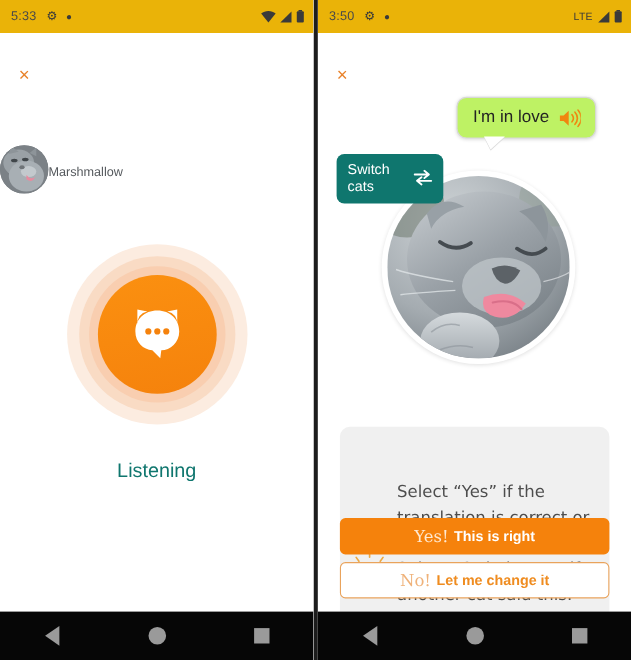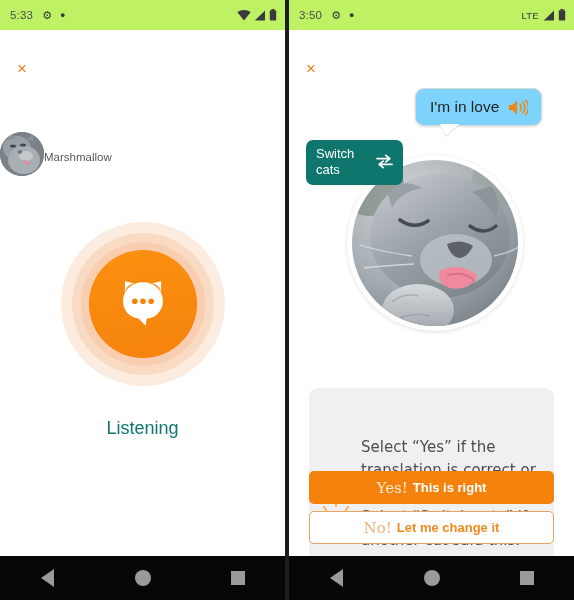--- a/index.html
+++ b/index.html
@@ -23,21 +23,21 @@
     background: #1d1d1d;
     flex: 0 0 4px;
   }
 
   
   .statusbar {
     height: 30px;
     display: flex;
     align-items: center;
     padding: 0 8px 0 10px;
-    background: #bef264;
+    background: #eab308;
     color: #4a4a4a;
     font-size: 11.5px;
   }
   .sb-time { letter-spacing: .2px; }
   .sb-gear { margin-left: 9px; font-size: 11px; color: #3a3a3a; line-height: 1; }
   .sb-dot  { margin-left: 8px; font-size: 9px; color: #3a3a3a; line-height: 1; }
   .sb-right { margin-left: auto; display: flex; align-items: center; gap: 3px; }
   .sb-lte { font-size: 9.5px; letter-spacing: .3px; color: #3a3a3a; margin-right: 1px; }
   .ic-wifi, .ic-sig, .ic-bat { display: block; }
 
@@ -112,21 +112,21 @@
     left: 0; right: 0; top: 418px;
     text-align: center;
     font-size: 18px;
     color: #0f766e;
   }
 
   
   .bubble {
     position: absolute;
     left: 126px; top: 88px;
-    background: #7dd3fc;
+    background: #bef264;
     border: 1px solid #d8d8d8;
     border-radius: 9px;
     padding: 9px 13px 9px 14px;
     display: flex; align-items: center; gap: 9px;
     box-shadow: 0 1px 3px rgba(0,0,0,.13);
     z-index: 6;
   }
   .bubble-text { font-size: 15.5px; color: #232323; white-space: nowrap; }
   .bubble-tail {
     position: absolute;

